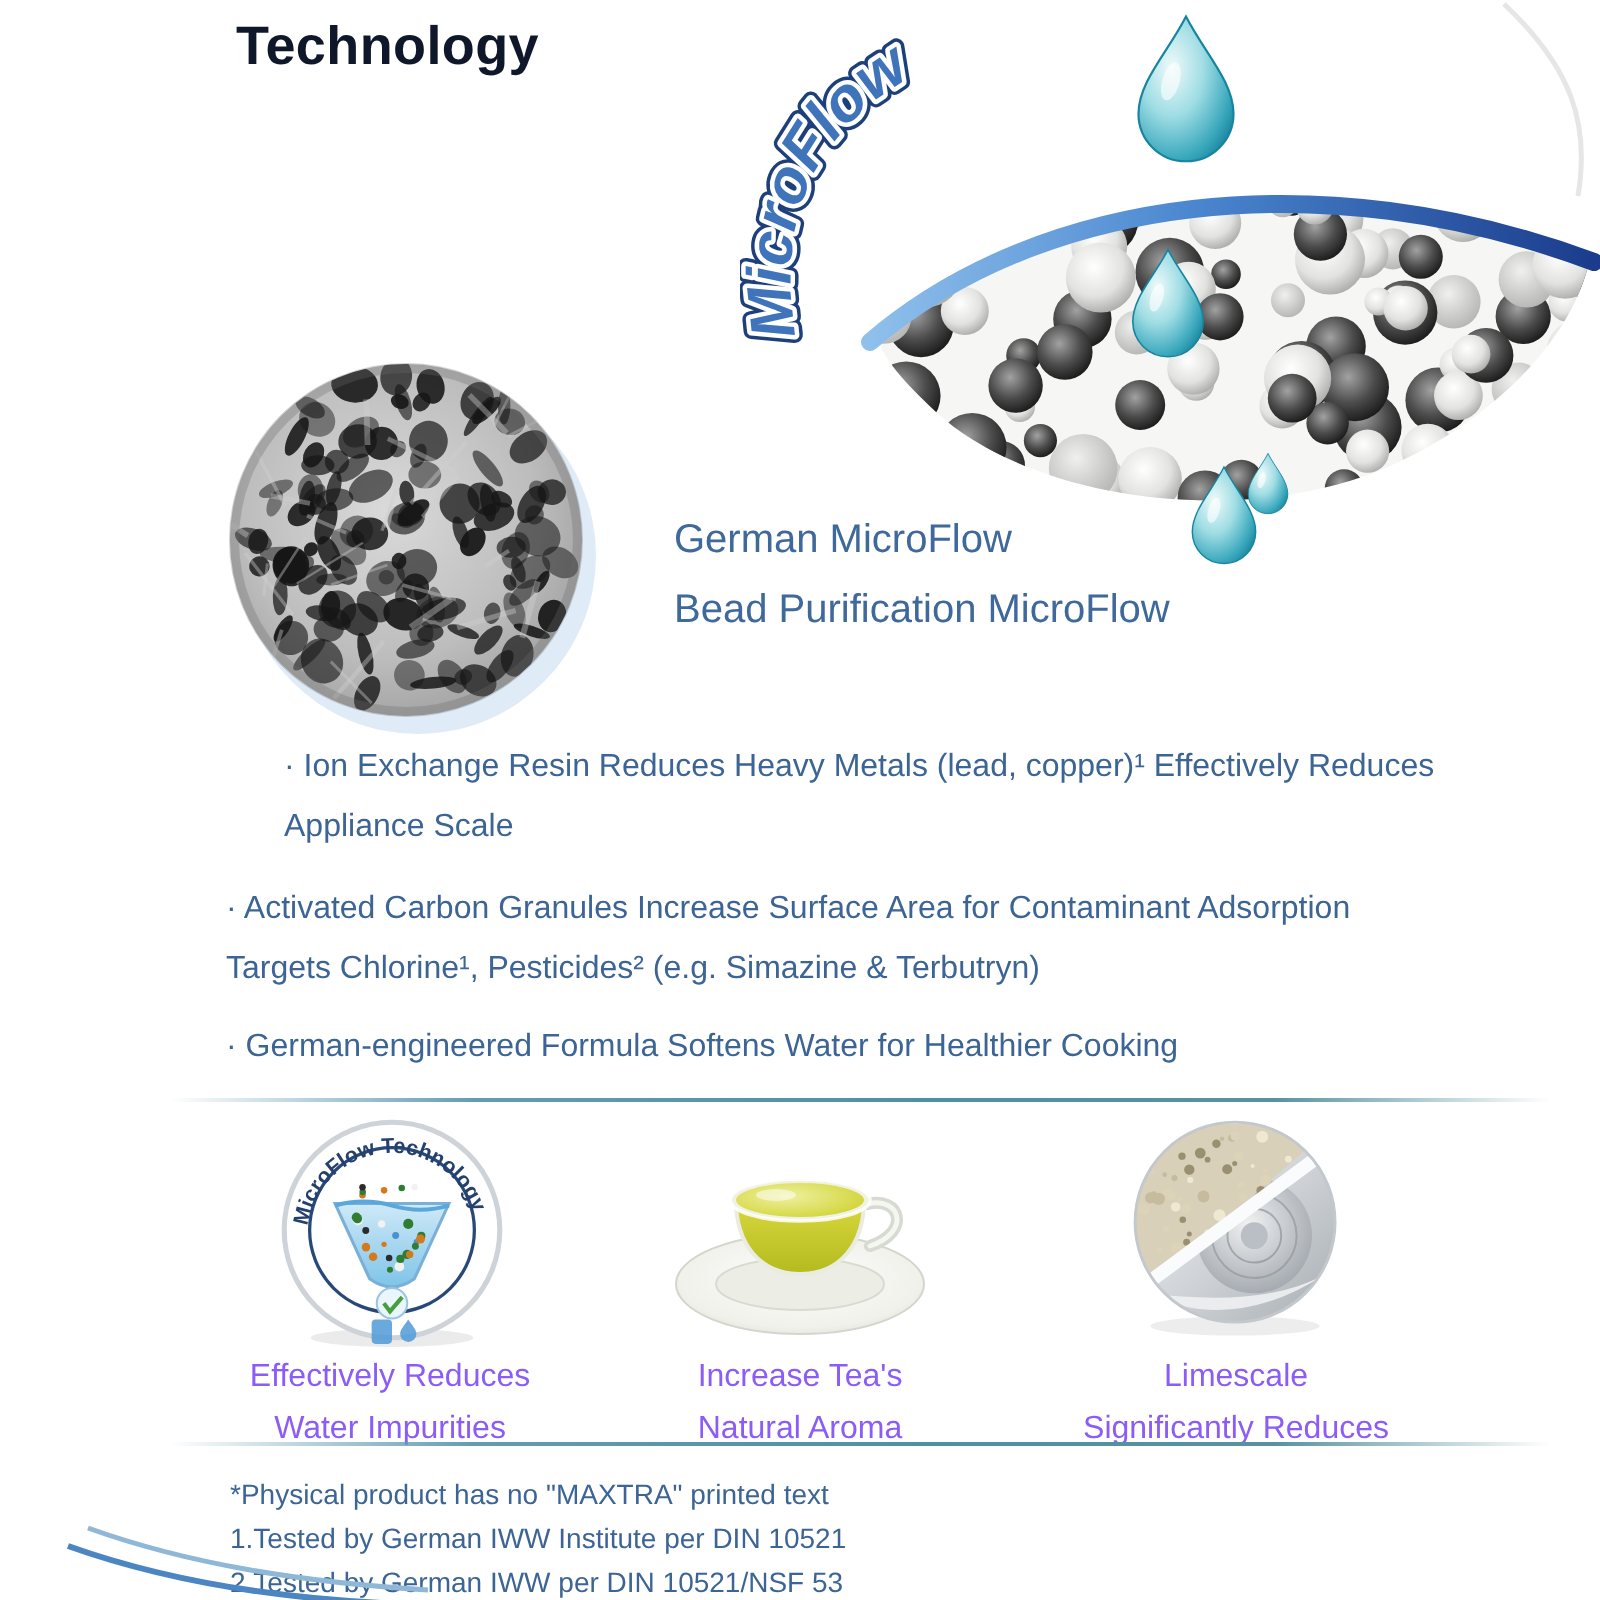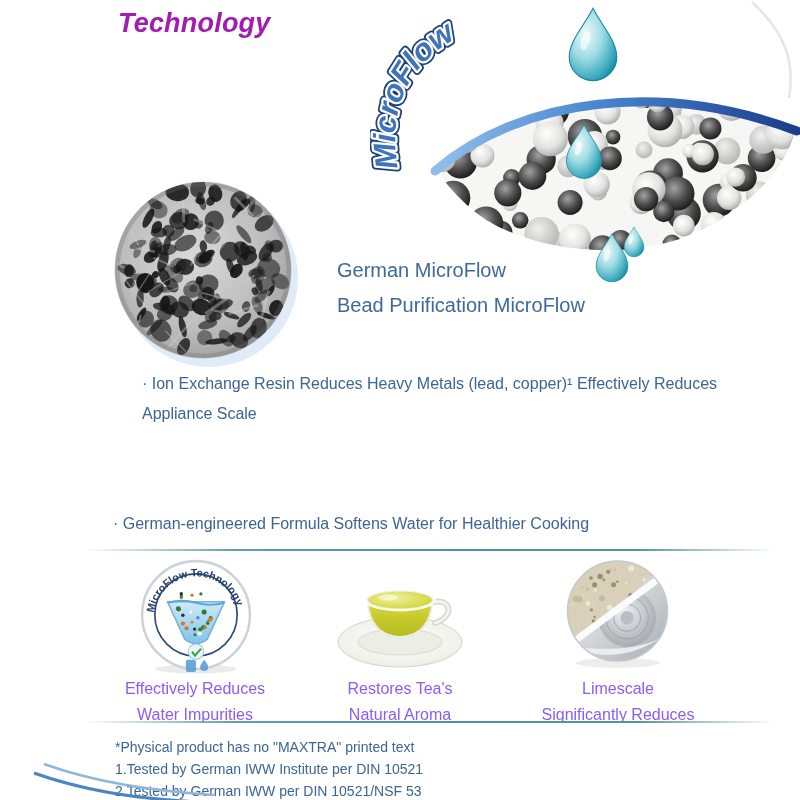--- a/index.html
+++ b/index.html
@@ -1,19 +1,19 @@
 <!DOCTYPE html>
 <html><head>
 <meta charset="utf-8">
 <style>
   html,body{margin:0;padding:0;background:#fff;}
   .canvas{position:relative;width:800px;height:800px;background:#ffffff;overflow:hidden;
           font-family:"Liberation Sans",sans-serif;}
   .abs{position:absolute;}
-  .page-title{left:118px;top:8px;font-size:27px;font-weight:bold;color:#a21caf;letter-spacing:.2px;font-style:italic;}
+  .page-title{left:118px;top:8px;font-size:27px;font-weight:bold;color:#0f172a;letter-spacing:.2px;}
   .page-subtitle{left:120px;top:52px;font-size:16.5px;line-height:1.7;color:#3f689b;}
   .hero-caption{left:337px;top:253px;font-size:20px;line-height:1.75;color:#3f689b;}
   .bullet{left:113px;width:600px;font-size:16px;line-height:1.85;color:#3c6595;}
   .b1{top:369px;margin-left:29px;} .b2{top:440px;} .b3{top:509px;}
   .divider{left:85px;width:690px;height:2px;
      background:linear-gradient(90deg,rgba(90,150,175,0) 0%,#639bb4 22%,#4f8fa6 55%,#57929f 80%,rgba(90,150,175,0) 100%);}
   .d1{top:549px;} .d2{top:721px;}
   .feat-caption{font-size:16px;line-height:1.62;color:#8b5cf6;text-align:center;width:210px;}
   .fc1{left:90px;top:676px;} .fc2{left:295px;top:676px;} .fc3{left:513px;top:676px;}
   .footnotes{left:115px;top:737px;font-size:14px;line-height:1.57;color:#3c6595;}
@@ -346,20 +346,21 @@
       </g>
     <circle cx="95" cy="95" r="86" fill="none" stroke="#6a6a6a" stroke-width="5" opacity="0.3"></circle>
   </svg>
 
   <div class="abs hero-caption">
     <div>German MicroFlow</div>
     <div>Bead Purification MicroFlow</div>
   </div>
 
   <div class="abs bullet b1">· Ion Exchange Resin Reduces Heavy Metals (lead, copper)¹ Effectively Reduces Appliance Scale</div>
+  <div class="abs bullet b2">· Activated Carbon Granules Increase Surface Area for Contaminant Adsorption Targets Chlorine¹, Pesticides² (e.g. Simazine &amp; Terbutryn)</div>
   <div class="abs bullet b3">· German-engineered Formula Softens Water for Healthier Cooking</div>
 
   <div class="abs divider d1"></div>
 
   <svg class="abs" style="left:136px;top:554px;" width="120" height="120" viewBox="0 0 116 118">
     <defs>
       <linearGradient id="funG" x1="0" y1="0" x2="0" y2="1">
         <stop offset="0%" stop-color="#cfe9f7"></stop>
           <stop offset="100%" stop-color="#7fc4e8"></stop>
       </linearGradient>
@@ -503,21 +504,21 @@
       <path d="M18,94 Q64,116 114,82 Q84,102 18,94 Z" fill="#eef0f2" opacity="0.9"></path>
     </g>
     <circle cx="64" cy="57" r="52" fill="none" stroke="#c3c8cd" stroke-width="1.5"></circle>
   </svg>
 
   <div class="abs feat-caption fc1">
     <div>Effectively Reduces</div>
     <div>Water Impurities</div>
   </div>
   <div class="abs feat-caption fc2">
-    <div>Restores Tea's</div>
+    <div>Increase Tea's</div>
     <div>Natural Aroma</div>
   </div>
   <div class="abs feat-caption fc3">
     <div>Limescale</div>
     <div>Significantly Reduces</div>
   </div>
 
   <div class="abs divider d2"></div>
 
   <div class="abs footnotes">

